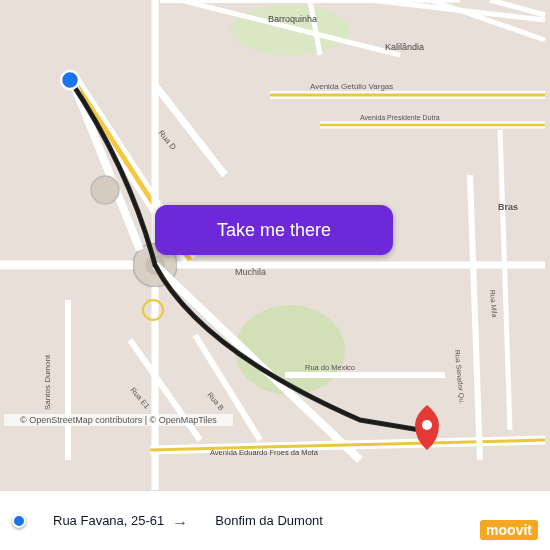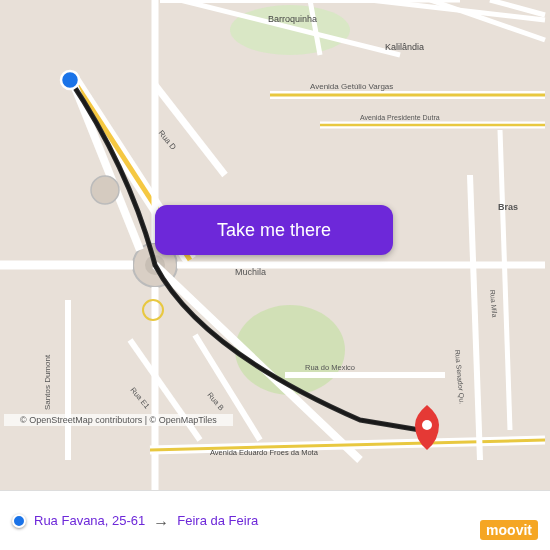--- a/index.html
+++ b/index.html
@@ -98,21 +98,22 @@
       flex-shrink: 0;
     }
 
     .arrow-icon {
       color: #555;
       font-size: 16px;
     }
 
     .route-label {
       font-size: 13px;
-      color: #6d28d9;
+      color: #0f172a;
+      margin-left: 19px;
     }
   </style>
 </head>
 <body>
 
 <div id="map-container">
   <svg id="map-svg" viewBox="0 0 550 490">
 
     <rect width="550" height="490" fill="#e8e0d8"></rect>
 
@@ -199,19 +200,19 @@
   <button id="take-me-there-btn">Take me there</button>
 
   <div class="attribution">© OpenStreetMap contributors | © OpenMapTiles</div>
 </div>
 
 <div id="bottom-bar">
   <div class="route-info">
     <div class="origin-dot"></div>
     <span class="route-label">Rua Favana, 25-61</span>
     <span class="arrow-icon">→</span>
-    <span class="route-label">Feira da Feira</span>
+    <span class="route-label">Bonfim da Dumont</span>
   </div>
 
   <div id="moovit-logo">
     <span class="logo-box">moovit</span>
   </div>
 </div>
 
 </body></html>

